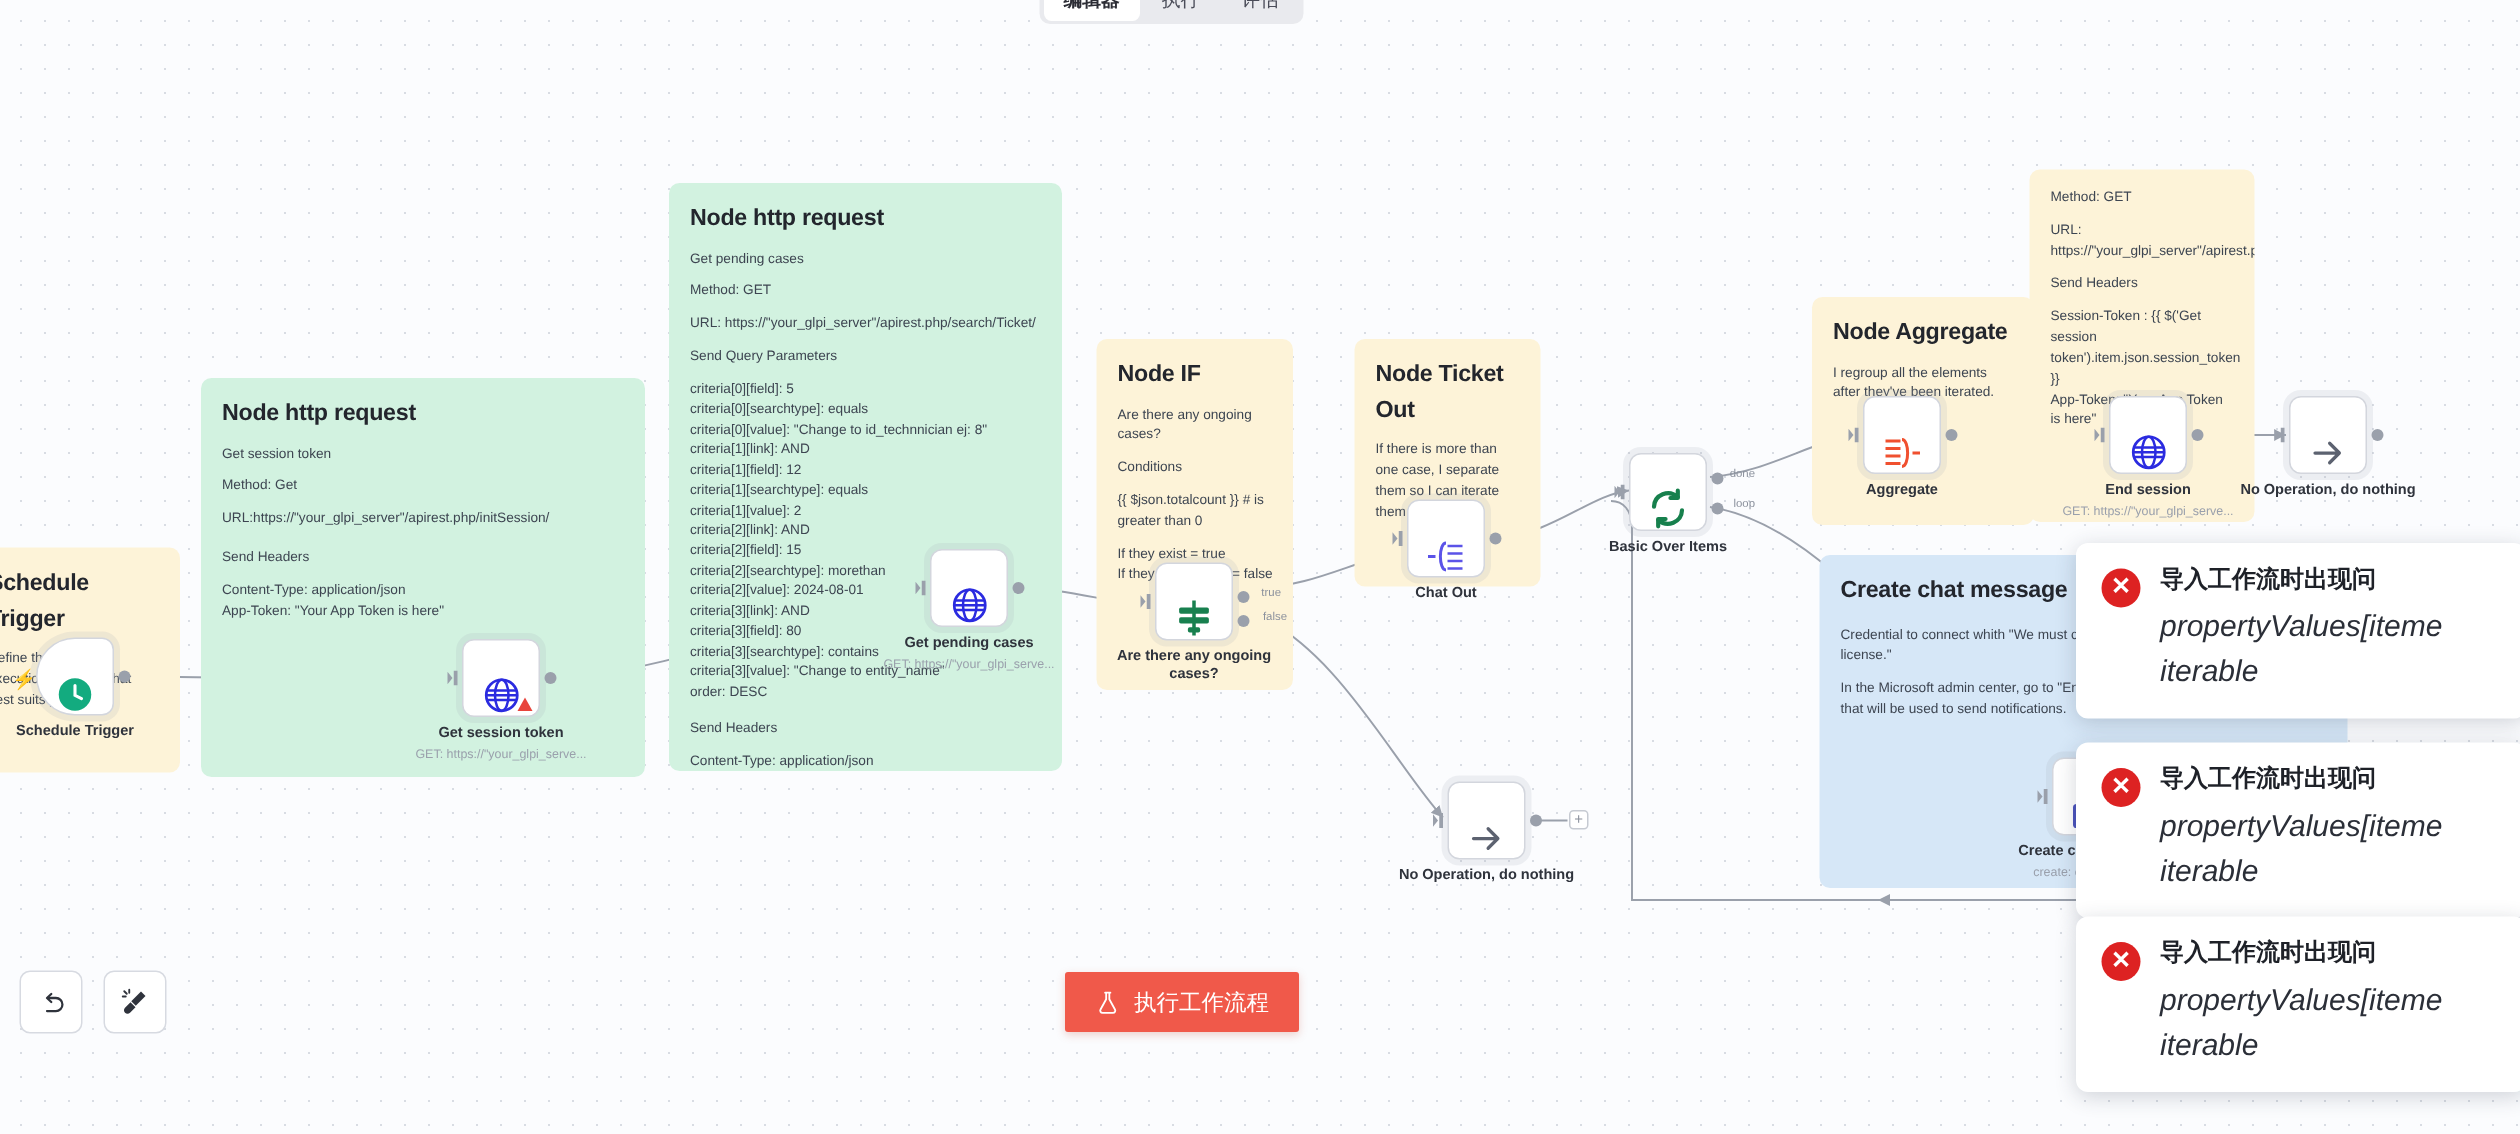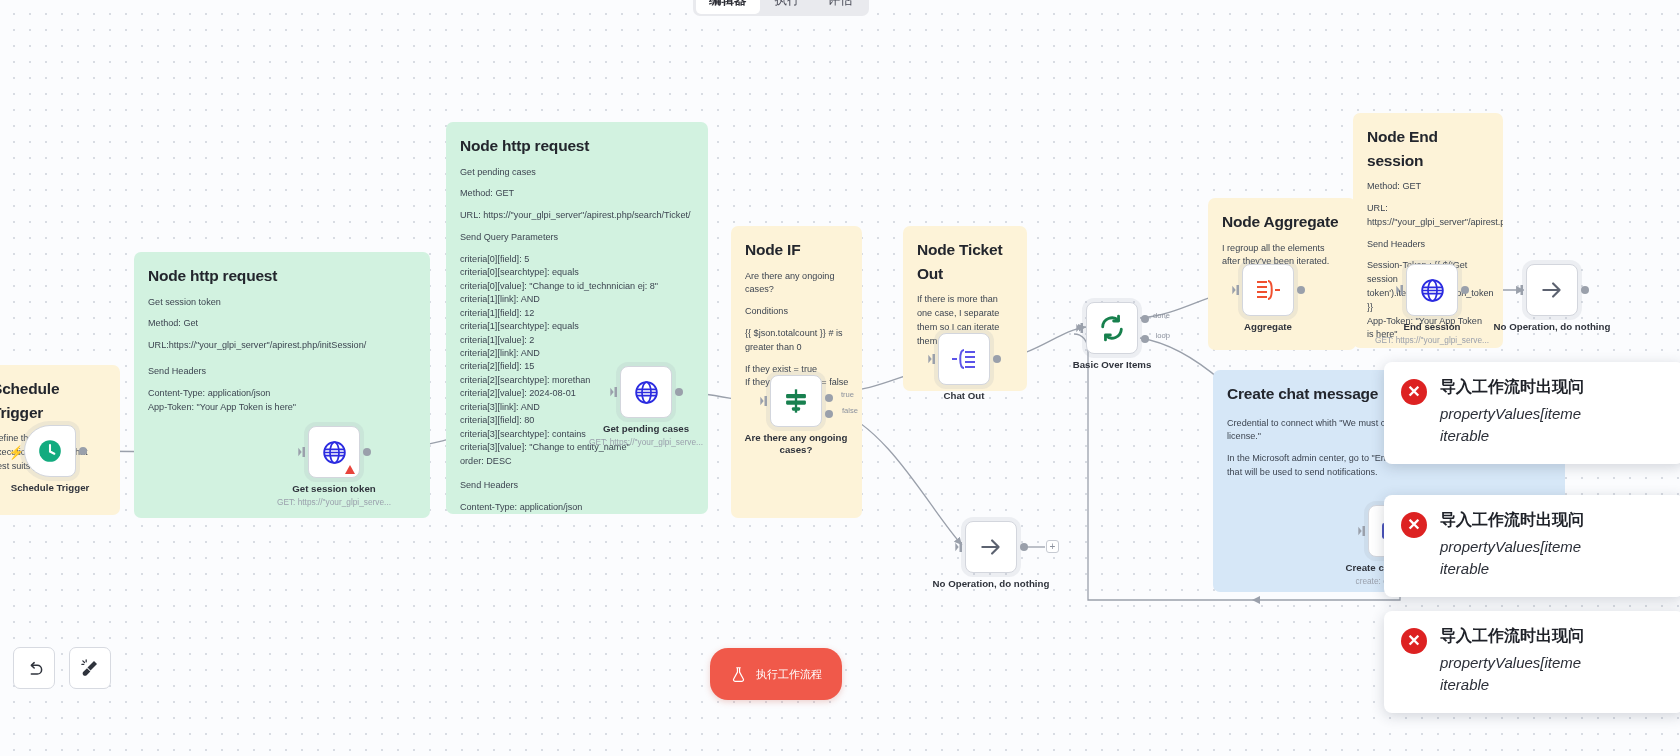--- a/index.html
+++ b/index.html
@@ -58,21 +58,21 @@
   .note .p:last-child { margin-bottom: 0; }
   .note .mono-list { white-space: pre; line-height: 1.48; }
 
   
   .node { position: absolute; }
   .node .box {
     width: 52px; height: 52px;
     background: #fff;
     border: 1.2px solid #d3d6dd;
     border-radius: 8px;
-    display: flex; align-items: center; justify-content: center;
+    display: flex; align-items: flex-end; justify-content: center;
     box-shadow: 0 0 0 4px rgba(160,166,180,.16);
     position: relative;
   }
   .node.trigger .box {
     width: 52px; height: 52px;
     border-radius: 26px 8px 8px 26px;
   }
   .node .caption {
     position: absolute; top: 57px; left: 50%;
     transform: translateX(-50%);
@@ -126,45 +126,45 @@
     background: #dd2222;
     display: flex; align-items: center; justify-content: center;
     color: #fff; font-size: 16px; font-weight: 700; line-height: 1;
     margin-top: 2px;
   }
   .toast .t-title {
     font-size: 16px; font-weight: 700; color: #1e2128;
     line-height: 1.3; white-space: nowrap;
   }
   .toast .t-body {
-    font-size: 15px; font-style: italic; color: #2b2f38;
+    font-size: 20px; font-style: italic; color: #2b2f38;
     line-height: 1.5; margin-top: 5px; white-space: nowrap;
   }
 
   
   .ctrl-btn {
     position: absolute;
     width: 42px; height: 42px;
     background: #fff;
     border: 1px solid #d7dae1;
     border-radius: 7px;
     display: flex; align-items: center; justify-content: center;
     color: #2f333c;
     z-index: 50;
   }
   #exec-btn {
     position: absolute;
     left: 710px; top: 648px;
-    height: 52px;
+    height: 40px;
     background: #f0594a;
-    border-radius: 18px;
+    border-radius: 2px;
     color: #fff;
     display: flex; align-items: center; gap: 9px;
     padding: 0 20px;
-    font-size: 11px;
+    font-size: 15px;
     box-shadow: 0 2px 6px rgba(200,80,60,.25);
     z-index: 50;
   }
   svg { display: block; }
   .edges { position: absolute; inset: 0; pointer-events: none; }
 </style>
 </head>
 <body>
 
 <div id="canvas">
@@ -241,42 +241,41 @@
 criteria[3][field]: 80
 criteria[3][searchtype]: contains
 criteria[3][value]: "Change to entity_name"
 order: DESC</div>
     <div class="p" style="margin-top:11px">Send Headers</div>
     <div class="p">Content-Type: application/json
 Session-Token: {{ $json.session_token }}
 App-Token: "Your App Token is here"</div>
   </div>
 
-  <div class="note yellow" style="left:731px; top:226px; width:131px; height:292px;">
+  <div class="note yellow" style="left:731px; top:226px; width:131px; height:234px;">
     <h3>Node IF</h3>
     <div class="p">Are there any ongoing cases?</div>
     <div class="p">Conditions</div>
     <div class="p">{{ $json.totalcount }} # is
 greater than 0</div>
     <div class="p">If they exist = true
 If they do not exist = false</div>
   </div>
 
   <div class="note yellow" style="left:903px; top:226px; width:124px; height:165px;">
     <h3>Node Ticket Out</h3>
     <div class="p">If there is more than one case, I separate them so I can iterate them correctly.</div>
   </div>
 
   <div class="note yellow" style="left:1192px; top:198px; width:148px; height:152px;margin-left:16px;">
     <h3>Node Aggregate</h3>
     <div class="p">I regroup all the elements after they've been iterated.</div>
   </div>
 
   <div class="note yellow" style="left:1353px; top:113px; width:150px; height:235px;">
-    <h3>Node End session</h3>
     <div class="p">Method: GET</div>
     <div class="p">URL: https://"your_glpi_server"/apirest.php/killSession/</div>
     <div class="p">Send Headers</div>
     <div class="p">Session-Token : {{ $('Get session token').item.json.session_token }}
 App-Token: "Your App Token is here"</div>
   </div>
 
   <div class="note blue" style="left:1213px; top:370px; width:352px; height:222px;">
     <h3>Create chat message</h3>
     <div class="p" style="margin-top:11px">Credential to connect whith "We must create the connection with the standard license."</div>

